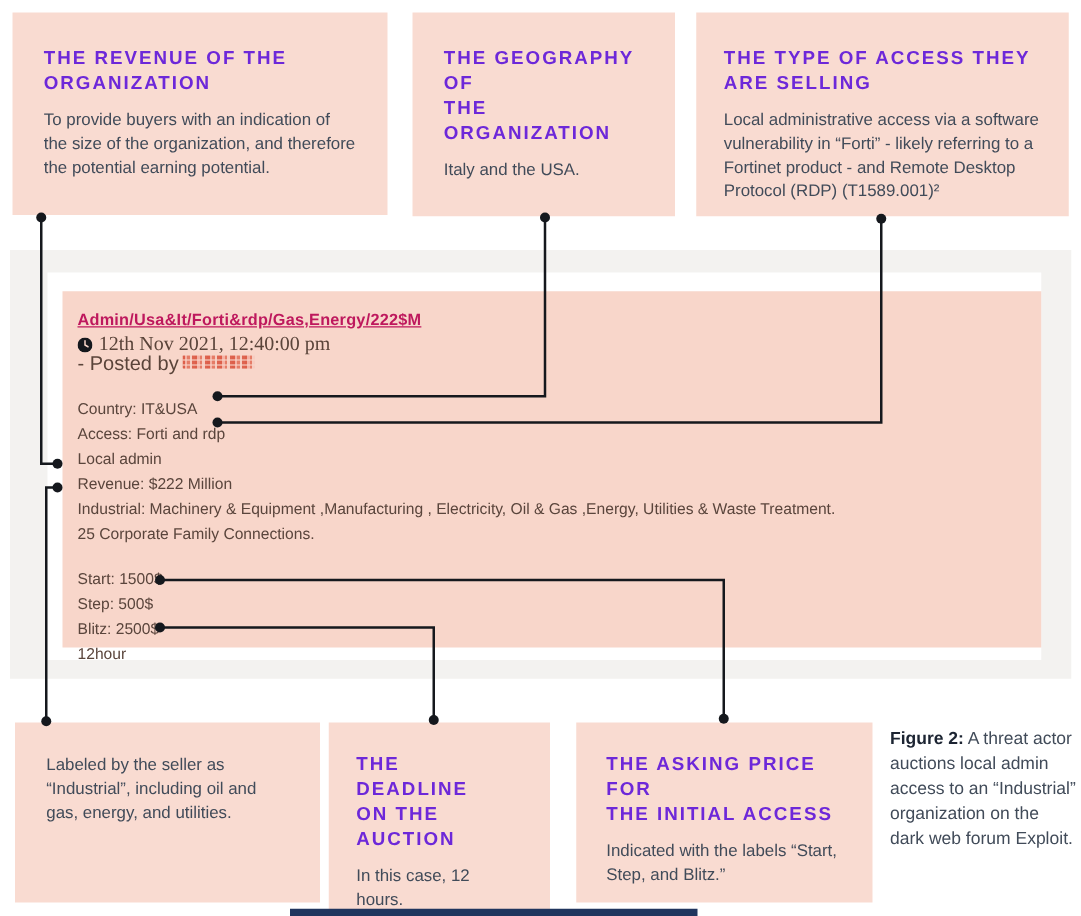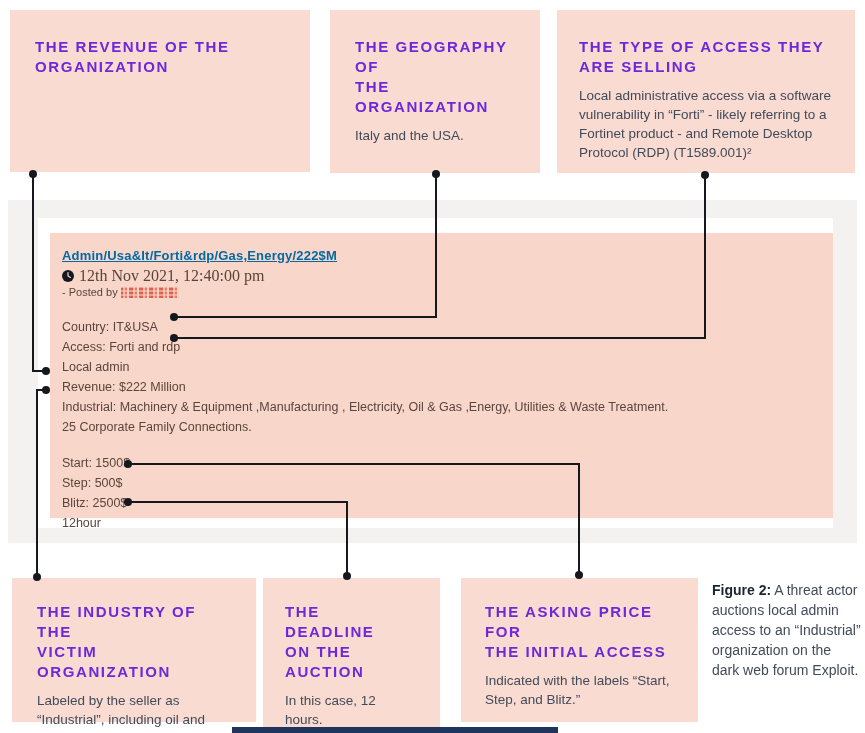--- a/index.html
+++ b/index.html
@@ -19,25 +19,25 @@
     color:#414b59;font-size:13.5px;line-height:19px;font-weight:500;
   }
   .gray-frame{position:absolute;left:8px;top:200px;width:849px;height:343px;background:#f3f2f0;}
   .white-panel{position:absolute;left:38px;top:218px;width:795px;height:310px;background:#ffffff;}
   .post-card{
     position:absolute;left:50px;top:233px;width:783px;height:285px;background:#f8d6ca;
     box-sizing:border-box;padding:13px 10px 0 12px;
     color:#5a453c;font-size:12.5px;line-height:20px;
   }
   .post-title{
-    display:inline-block;color:#0369a1;font-weight:bold;font-size:13px;
+    display:inline-block;color:#be185d;font-weight:bold;font-size:13px;
     text-decoration:underline;margin-bottom:2px;letter-spacing:.2px;
   }
   .post-meta{display:flex;align-items:center;gap:5px;color:#5a443a;font-size:16px;line-height:16px;font-family:Liberation Serif, serif;}
-  .posted-by{display:flex;align-items:center;color:#5a443a;font-size:11px;line-height:16px;}
+  .posted-by{display:flex;color:#5a443a;font-size:16px;line-height:16px;}
   .redacted{
     display:inline-block;width:58px;height:11px;margin-left:3px;border-radius:1px;
     background-image:
       repeating-linear-gradient(0deg, rgba(248,214,202,0) 0 2px, rgba(248,214,202,.55) 2px 4px),
       repeating-linear-gradient(90deg, #dd5f4a 0 2px, #f4b2a5 2px 4px, #e57c67 4px 6px, #f6cdc1 6px 8px, #de6450 8px 10px);
   }
   .post-lines .pl{white-space:nowrap;}
   .blk1{margin-top:17px;}
   .blk2{margin-top:16px;}
   .bottom-caption{
@@ -49,20 +49,21 @@
   .page-edge{position:absolute;left:232px;top:727px;width:326px;height:6px;background:#20355e;}
   .clock{flex:0 0 auto;}
 </style>
 </head>
 <body>
 
 <div class="stage">
 
   <div class="callout" style="left:10px;top:10px;width:300px;height:162px">
     <div class="c-title"><span>THE REVENUE OF THE</span><br><span>ORGANIZATION</span></div>
+    <div class="c-body">To provide buyers with an indication of the size of the organization, and therefore the potential earning potential.</div>
   </div>
 
   <div class="callout" style="left:330px;top:10px;width:210px;height:163px;padding-right:29px">
     <div class="c-title"><span>THE GEOGRAPHY OF</span><br><span>THE ORGANIZATION</span></div>
     <div class="c-body">Italy and the USA.</div>
   </div>
 
   <div class="callout" style="left:557px;top:10px;width:298px;height:163px;padding-left:22px;padding-right:0">
     <div class="c-title"><span>THE TYPE OF ACCESS THEY</span><br><span>ARE SELLING</span></div>
     <div class="c-body">Local administrative access via a software vulnerability in “Forti” - likely referring to a Fortinet product - and Remote Desktop Protocol (RDP) (T1589.001)²</div>
@@ -96,21 +97,20 @@
 
     <div class="post-lines blk2">
       <div class="pl">Start: 1500$</div>
       <div class="pl">Step: 500$</div>
       <div class="pl">Blitz: 2500$</div>
       <div class="pl">12hour</div>
     </div>
   </div>
 
   <div class="callout" style="left:12px;top:578px;width:244px;height:144px;padding-top:24px">
-    <div class="c-title"><span>THE INDUSTRY OF THE</span><br><span>VICTIM ORGANIZATION</span></div>
     <div class="c-body">Labeled by the seller as “Industrial”, including oil and gas, energy, and utilities.</div>
   </div>
 
   <div class="callout" style="left:263px;top:578px;width:177px;height:180px;padding-top:24px;padding-left:22px;padding-right:30px">
     <div class="c-title"><span>THE DEADLINE</span><br><span>ON THE AUCTION</span></div>
     <div class="c-body">In this case, 12 hours.</div>
   </div>
 
   <div class="callout" style="left:461px;top:578px;width:237px;height:144px;padding-top:24px;padding-left:24px;padding-right:14px">
     <div class="c-title"><span>THE ASKING PRICE FOR</span><br><span>THE INITIAL ACCESS</span></div>

